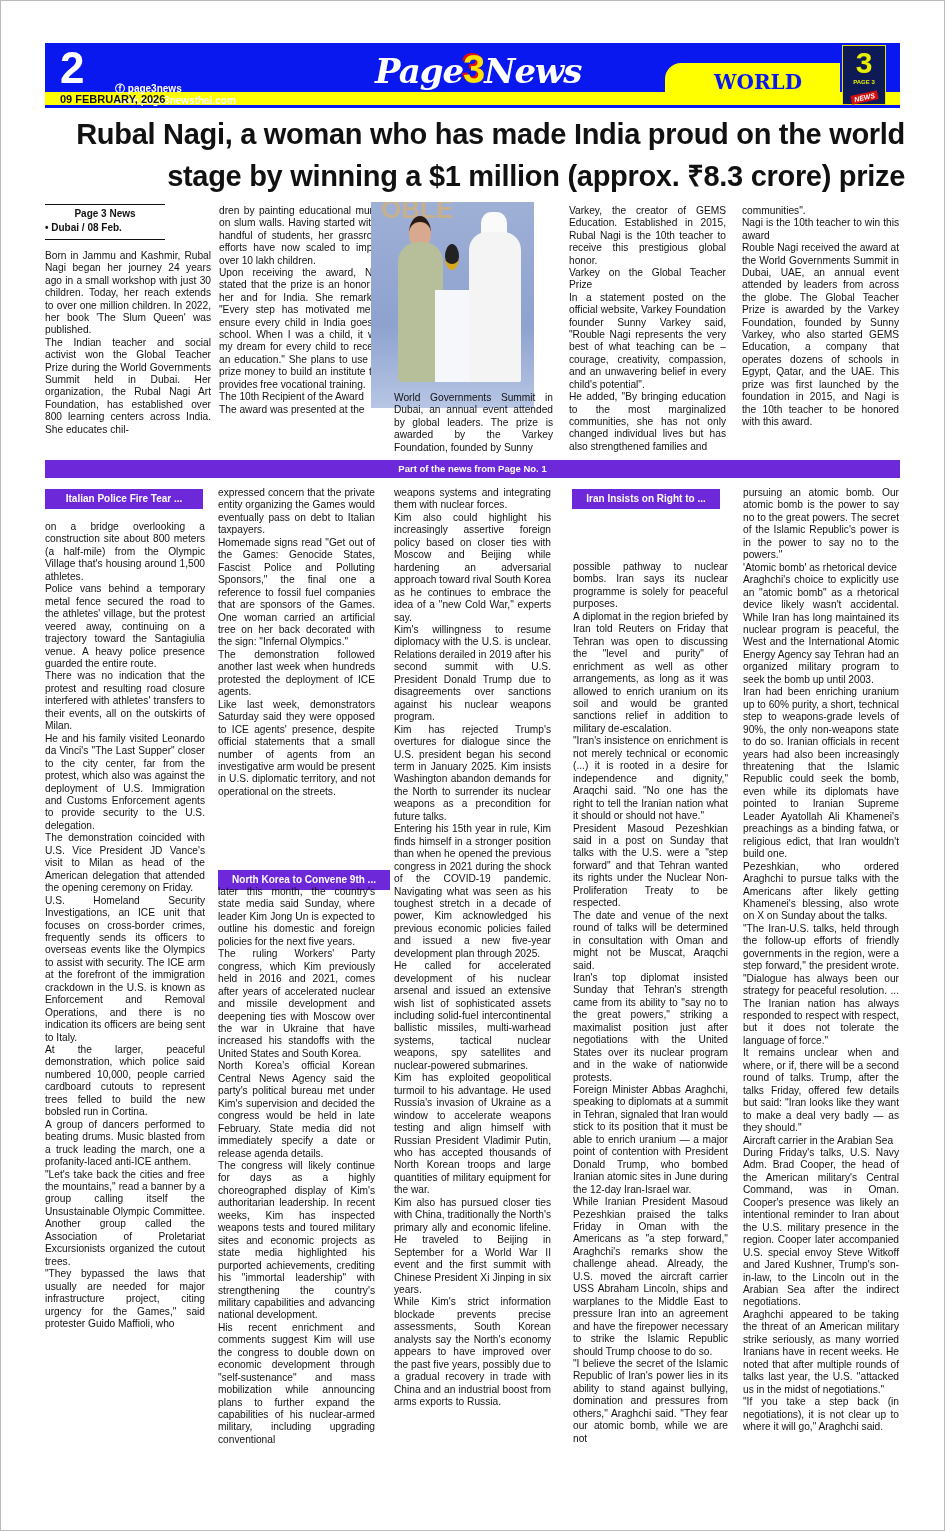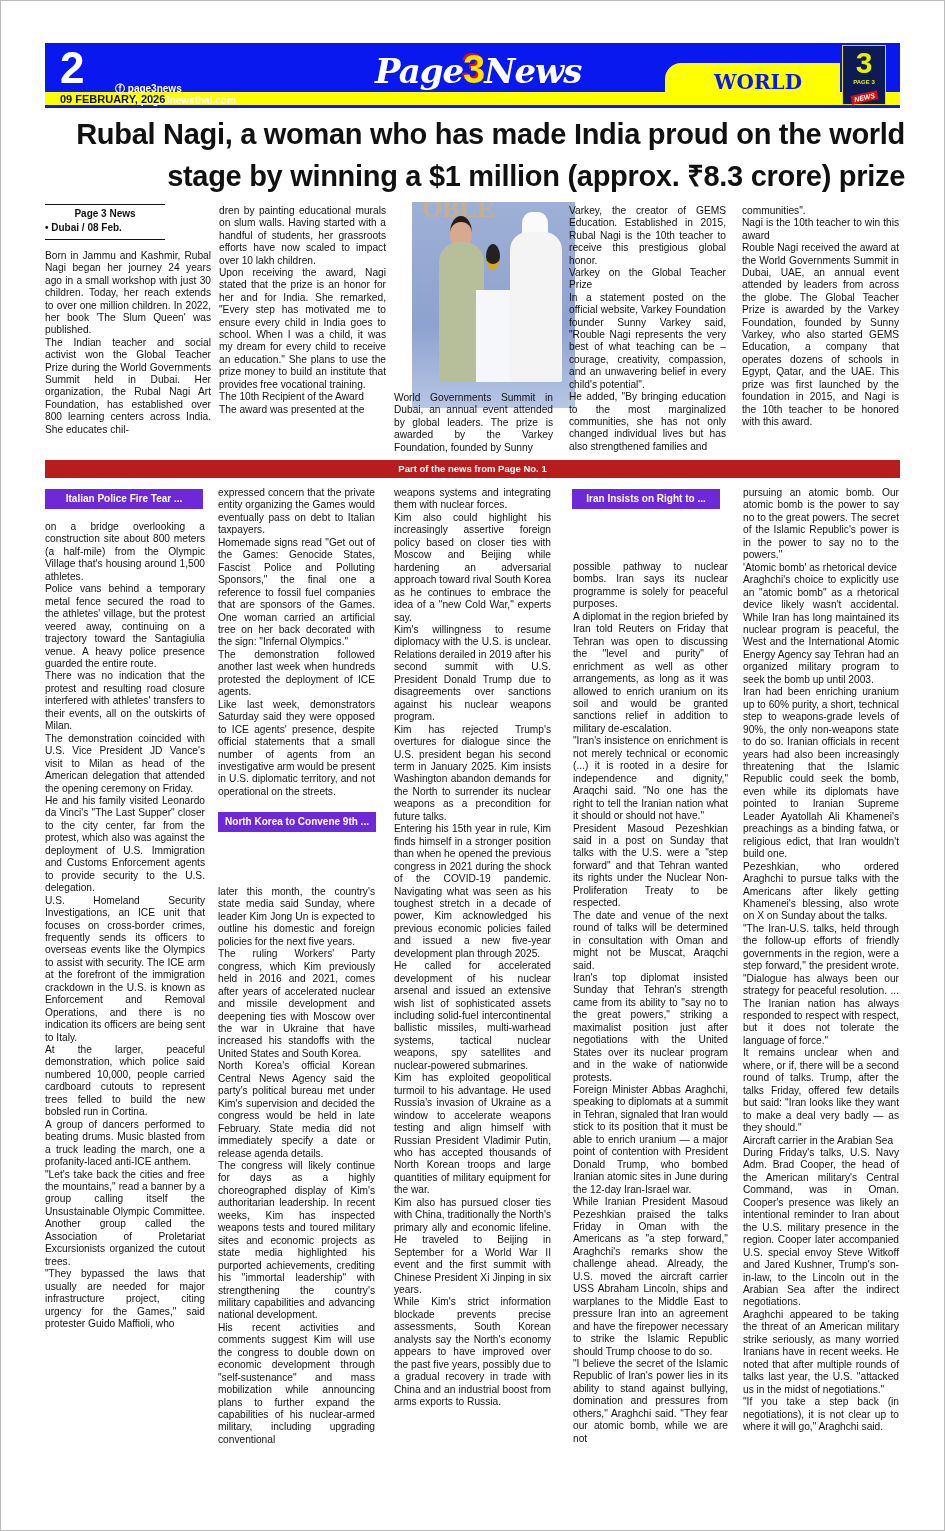--- a/index.html
+++ b/index.html
@@ -27,31 +27,31 @@
 
   .headline { position:absolute; left:40px; top:113px; width:865px; text-align:right; font-size:29px; font-weight:bold;
               line-height:42px; color:#111; letter-spacing:-0.3px; }
 
   
   .byline-box { position:absolute; left:45px; top:204px; width:120px; border-top:1px solid #111; border-bottom:1px solid #111; padding:2px 0 4px 0; }
   .byline-source { display:block; text-align:center; font-size:10px; font-weight:bold; line-height:13px; }
   .byline-dateline { display:block; font-size:10px; font-weight:bold; line-height:15px; }
   .col { position:absolute; font-size:10.2px; line-height:12.4px; text-align:justify; color:#111; }
   .col p { margin:0; }
-  .photo { position:absolute; left:412px; top:202px; width:163px; height:206px; background:linear-gradient(180deg,#9fb0d6 0%,#8ea2cf 60%,#b7c6e4 100%); overflow:hidden;font-family:Liberation Serif, serif; }
+  .photo { position:absolute; left:371px; top:202px; width:163px; height:206px; background:linear-gradient(180deg,#9fb0d6 0%,#8ea2cf 60%,#b7c6e4 100%); overflow:hidden; }
   .photo .woman { position:absolute; left:27px; top:40px; width:45px; height:140px; background:#b7bf9a; border-radius:20px 20px 4px 4px; }
   .photo .woman-head { position:absolute; left:38px; top:14px; width:22px; height:28px; background:#d9a98f; border-radius:50%; border-top:6px solid #2a1a14; }
   .photo .man { position:absolute; left:98px; top:30px; width:52px; height:150px; background:#f4f4f4; border-radius:18px 18px 2px 2px; }
   .photo .man-head { position:absolute; left:110px; top:10px; width:26px; height:28px; background:#fafafa; border-radius:40% 40% 20% 20%; }
   .photo .podium { position:absolute; left:64px; top:88px; width:36px; height:92px; background:#f6f7fb; }
   .photo .trophy { position:absolute; left:74px; top:42px; width:14px; height:20px; background:#222; border-radius:50%; border-bottom:6px solid #d8a820; }
   .photo .stage-text { position:absolute; left:10px; top:-8px; font-size:26px; font-weight:bold; color:#d8b070; opacity:.7; }
   .caption { position:absolute; left:394px; top:392px; width:159px; font-size:10.2px; line-height:12.4px; text-align:justify; }
 
-  .continued-bar { position:absolute; left:45px; top:460px; width:855px; height:18px; background:#b91c1c; color:#fff;
+  .continued-bar { position:absolute; left:45px; top:460px; width:855px; height:18px; background:#6d28d9; color:#fff;
                    font-size:9.5px; font-weight:bold; text-align:center; line-height:18px; }
 
   .kicker { position:absolute; height:20px; background:#6d28d9; color:#fff; font-size:10px; font-weight:bold; text-align:center; line-height:20px; }
   .col2 { position:absolute; font-size:10.2px; line-height:12.45px; text-align:justify; color:#111; }
   .col2 p { margin:0; }
 </style>
 </head>
 <body>
 
 <div class="frame"></div>
@@ -112,42 +112,42 @@
   <p>Rouble Nagi received the award at the World Governments Summit in Dubai, UAE, an annual event attended by leaders from across the globe. The Global Teacher Prize is awarded by the Varkey Foundation, founded by Sunny Varkey, who also started GEMS Education, a company that operates dozens of schools in Egypt, Qatar, and the UAE. This prize was first launched by the foundation in 2015, and Nagi is the 10th teacher to be honored with this award.</p>
 </div>
 
 <div class="continued-bar">Part of the news from Page No. 1</div>
 
 <div class="kicker" style="left:45px; top:489px; width:158px;">Italian Police Fire Tear ...</div>
 <div class="col2" style="left:45px; top:521px; width:160px;">
     <p>on a bridge overlooking a construction site about 800 meters (a half-mile) from the Olympic Village that's housing around 1,500 athletes.</p>
     <p>Police vans behind a temporary metal fence secured the road to the athletes' village, but the protest veered away, continuing on a trajectory toward the Santagiulia venue. A heavy police presence guarded the entire route.</p>
     <p>There was no indication that the protest and resulting road closure interfered with athletes' transfers to their events, all on the outskirts of Milan.</p>
+    <p>He and his family visited Leonardo da Vinci's "The Last Supper" closer to the city center, far from the protest, which also was against the deployment of U.S. Immigration and Customs Enforcement agents to provide security to the U.S. delegation.</p>
     <p>The demonstration coincided with U.S. Vice President JD Vance's visit to Milan as head of the American delegation that attended the opening ceremony on Friday.</p>
-    <p>He and his family visited Leonardo da Vinci's "The Last Supper" closer to the city center, far from the protest, which also was against the deployment of U.S. Immigration and Customs Enforcement agents to provide security to the U.S. delegation.</p>
     <p>U.S. Homeland Security Investigations, an ICE unit that focuses on cross-border crimes, frequently sends its officers to overseas events like the Olympics to assist with security. The ICE arm at the forefront of the immigration crackdown in the U.S. is known as Enforcement and Removal Operations, and there is no indication its officers are being sent to Italy.</p>
     <p>At the larger, peaceful demonstration, which police said numbered 10,000, people carried cardboard cutouts to represent trees felled to build the new bobsled run in Cortina.</p>
     <p>A group of dancers performed to beating drums. Music blasted from a truck leading the march, one a profanity-laced anti-ICE anthem.</p>
     <p>"Let's take back the cities and free the mountains," read a banner by a group calling itself the Unsustainable Olympic Committee. Another group called the Association of Proletariat Excursionists organized the cutout trees.</p>
     <p>"They bypassed the laws that usually are needed for major infrastructure project, citing urgency for the Games," said protester Guido Maffioli, who</p>
   </div>
 <div class="col2" style="left:218px; top:487px; width:157px;">
     <p>expressed concern that the private entity organizing the Games would eventually pass on debt to Italian taxpayers.</p>
     <p>Homemade signs read "Get out of the Games: Genocide States, Fascist Police and Polluting Sponsors," the final one a reference to fossil fuel companies that are sponsors of the Games. One woman carried an artificial tree on her back decorated with the sign: "Infernal Olympics."</p>
     <p>The demonstration followed another last week when hundreds protested the deployment of ICE agents.</p>
     <p>Like last week, demonstrators Saturday said they were opposed to ICE agents' presence, despite official statements that a small number of agents from an investigative arm would be present in U.S. diplomatic territory, and not operational on the streets.</p>
   </div>
 
-<div class="kicker" style="left:218px; top:812px; width:158px;">North Korea to Convene 9th ...</div>
+<div class="kicker" style="left:218px; top:870px; width:172px;">North Korea to Convene 9th ...</div>
 <div class="col2" style="left:218px; top:886px; width:157px;">
     <p>later this month, the country's state media said Sunday, where leader Kim Jong Un is expected to outline his domestic and foreign policies for the next five years.</p>
     <p>The ruling Workers' Party congress, which Kim previously held in 2016 and 2021, comes after years of accelerated nuclear and missile development and deepening ties with Moscow over the war in Ukraine that have increased his standoffs with the United States and South Korea.</p>
     <p>North Korea's official Korean Central News Agency said the party's political bureau met under Kim's supervision and decided the congress would be held in late February. State media did not immediately specify a date or release agenda details.</p>
     <p>The congress will likely continue for days as a highly choreographed display of Kim's authoritarian leadership. In recent weeks, Kim has inspected weapons tests and toured military sites and economic projects as state media highlighted his purported achievements, crediting his "immortal leadership" with strengthening the country's military capabilities and advancing national development.</p>
-    <p>His recent activities and comments suggest Kim will use the congress to double down on economic development through "self-sustenance" and mass mobilization while announcing plans to further expand the capabilities of his nuclear-armed military, including upgrading conventional</p>
+    <p>His recent enrichment and comments suggest Kim will use the congress to double down on economic development through "self-sustenance" and mass mobilization while announcing plans to further expand the capabilities of his nuclear-armed military, including upgrading conventional</p>
   </div>
 <div class="col2" style="left:394px; top:487px; width:157px;">
     <p>weapons systems and integrating them with nuclear forces.</p>
     <p>Kim also could highlight his increasingly assertive foreign policy based on closer ties with Moscow and Beijing while hardening an adversarial approach toward rival South Korea as he continues to embrace the idea of a "new Cold War," experts say.</p>
     <p>Kim's willingness to resume diplomacy with the U.S. is unclear. Relations derailed in 2019 after his second summit with U.S. President Donald Trump due to disagreements over sanctions against his nuclear weapons program.</p>
     <p>Kim has rejected Trump's overtures for dialogue since the U.S. president began his second term in January 2025. Kim insists Washington abandon demands for the North to surrender its nuclear weapons as a precondition for future talks.</p>
     <p>Entering his 15th year in rule, Kim finds himself in a stronger position than when he opened the previous congress in 2021 during the shock of the COVID-19 pandemic. Navigating what was seen as his toughest stretch in a decade of power, Kim acknowledged his previous economic policies failed and issued a new five-year development plan through 2025.</p>
     <p>He called for accelerated development of his nuclear arsenal and issued an extensive wish list of sophisticated assets including solid-fuel intercontinental ballistic missiles, multi-warhead systems, tactical nuclear weapons, spy satellites and nuclear-powered submarines.</p>
     <p>Kim has exploited geopolitical turmoil to his advantage. He used Russia's invasion of Ukraine as a window to accelerate weapons testing and align himself with Russian President Vladimir Putin, who has accepted thousands of North Korean troops and large quantities of military equipment for the war.</p>
     <p>Kim also has pursued closer ties with China, traditionally the North's primary ally and economic lifeline. He traveled to Beijing in September for a World War II event and the first summit with Chinese President Xi Jinping in six years.</p>

